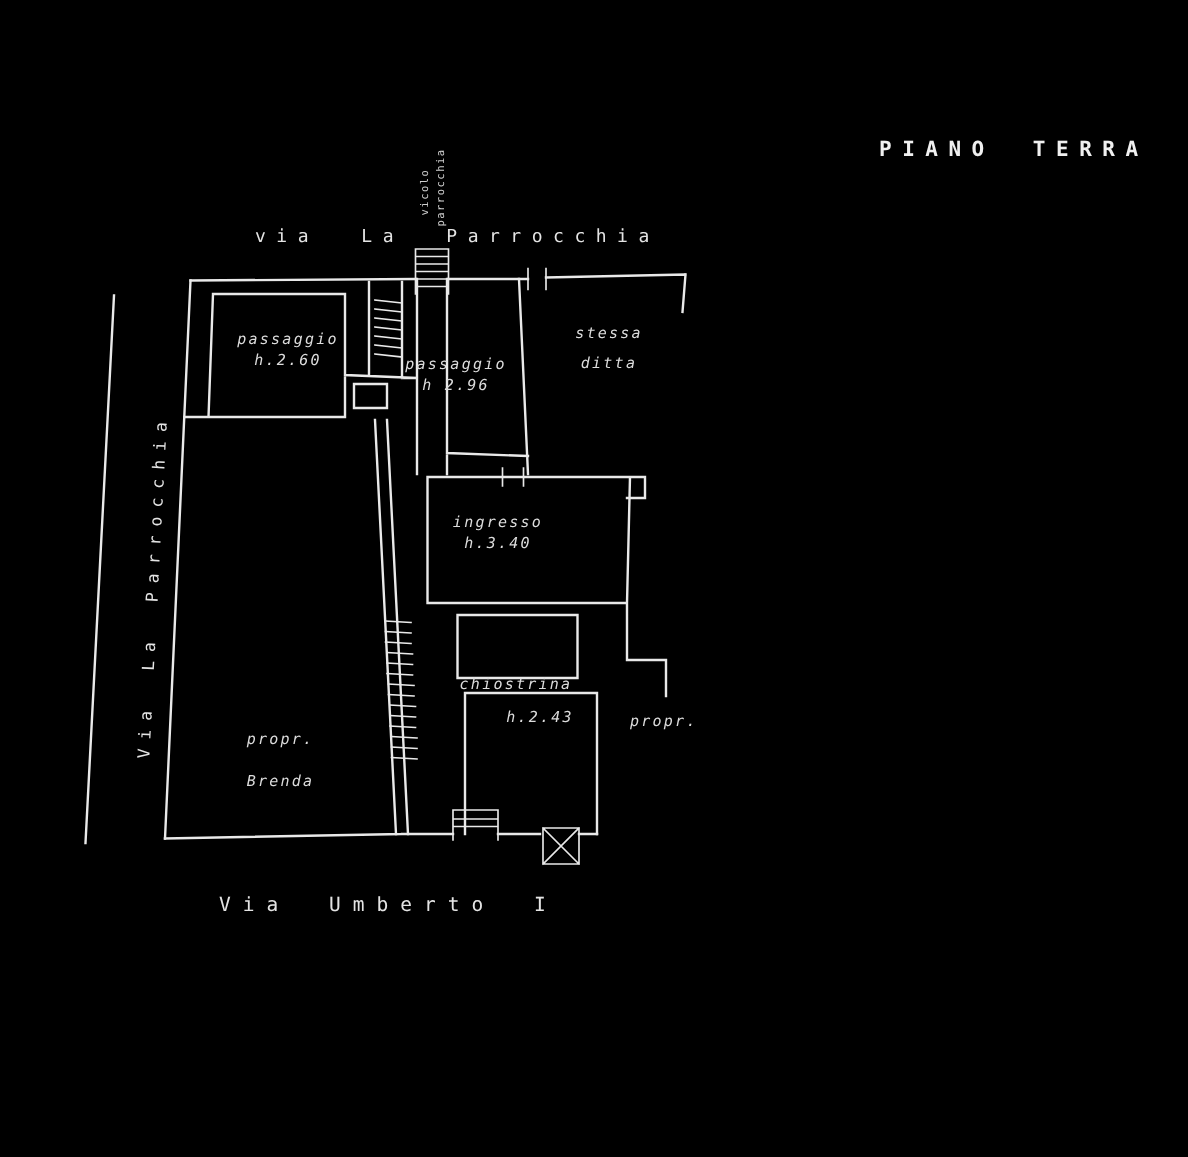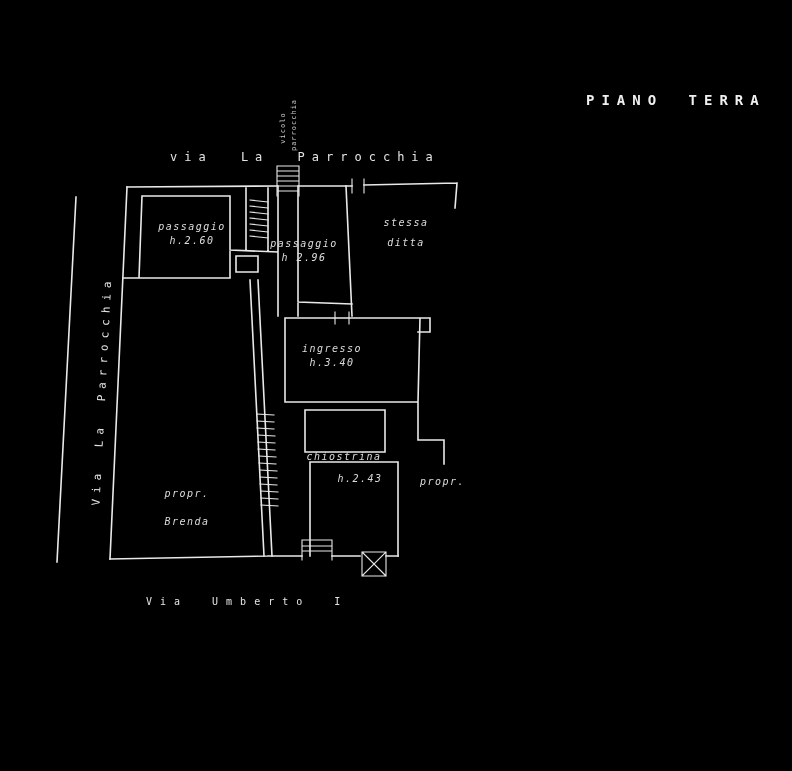--- a/index.html
+++ b/index.html
@@ -20,21 +20,21 @@
   svg.plan path.wall{stroke-width:1.6;}
   svg.plan path.thin{stroke-width:1.1;}
   .txt{position:absolute;color:var(--text);white-space:pre;}
   .title{
     left:586px;top:92px;
     font-size:14px;letter-spacing:7px;word-spacing:10px;
     font-weight:bold;color:#f0f0f0;
   }
   .street{font-size:12px;color:#e4e4e4;}
   .street-top{left:170px;top:150px;letter-spacing:7px;word-spacing:14px;}
-  .street-bottom{left:146px;top:596px;font-size:10px;letter-spacing:8px;word-spacing:10px;}
+  .street-bottom{left:146px;top:596px;font-size:13px;letter-spacing:8px;word-spacing:10px;}
   .street-left{
     left:-48px;top:384px;width:300px;text-align:center;
     font-size:11px;letter-spacing:6px;word-spacing:8px;
     transform:rotate(-87deg);
   }
   .tiny{
     font-size:7px;letter-spacing:1px;text-align:center;width:70px;
     transform:rotate(-90deg);color:#cfcfcf;
   }
   .alley1{left:248px;top:124px;}

